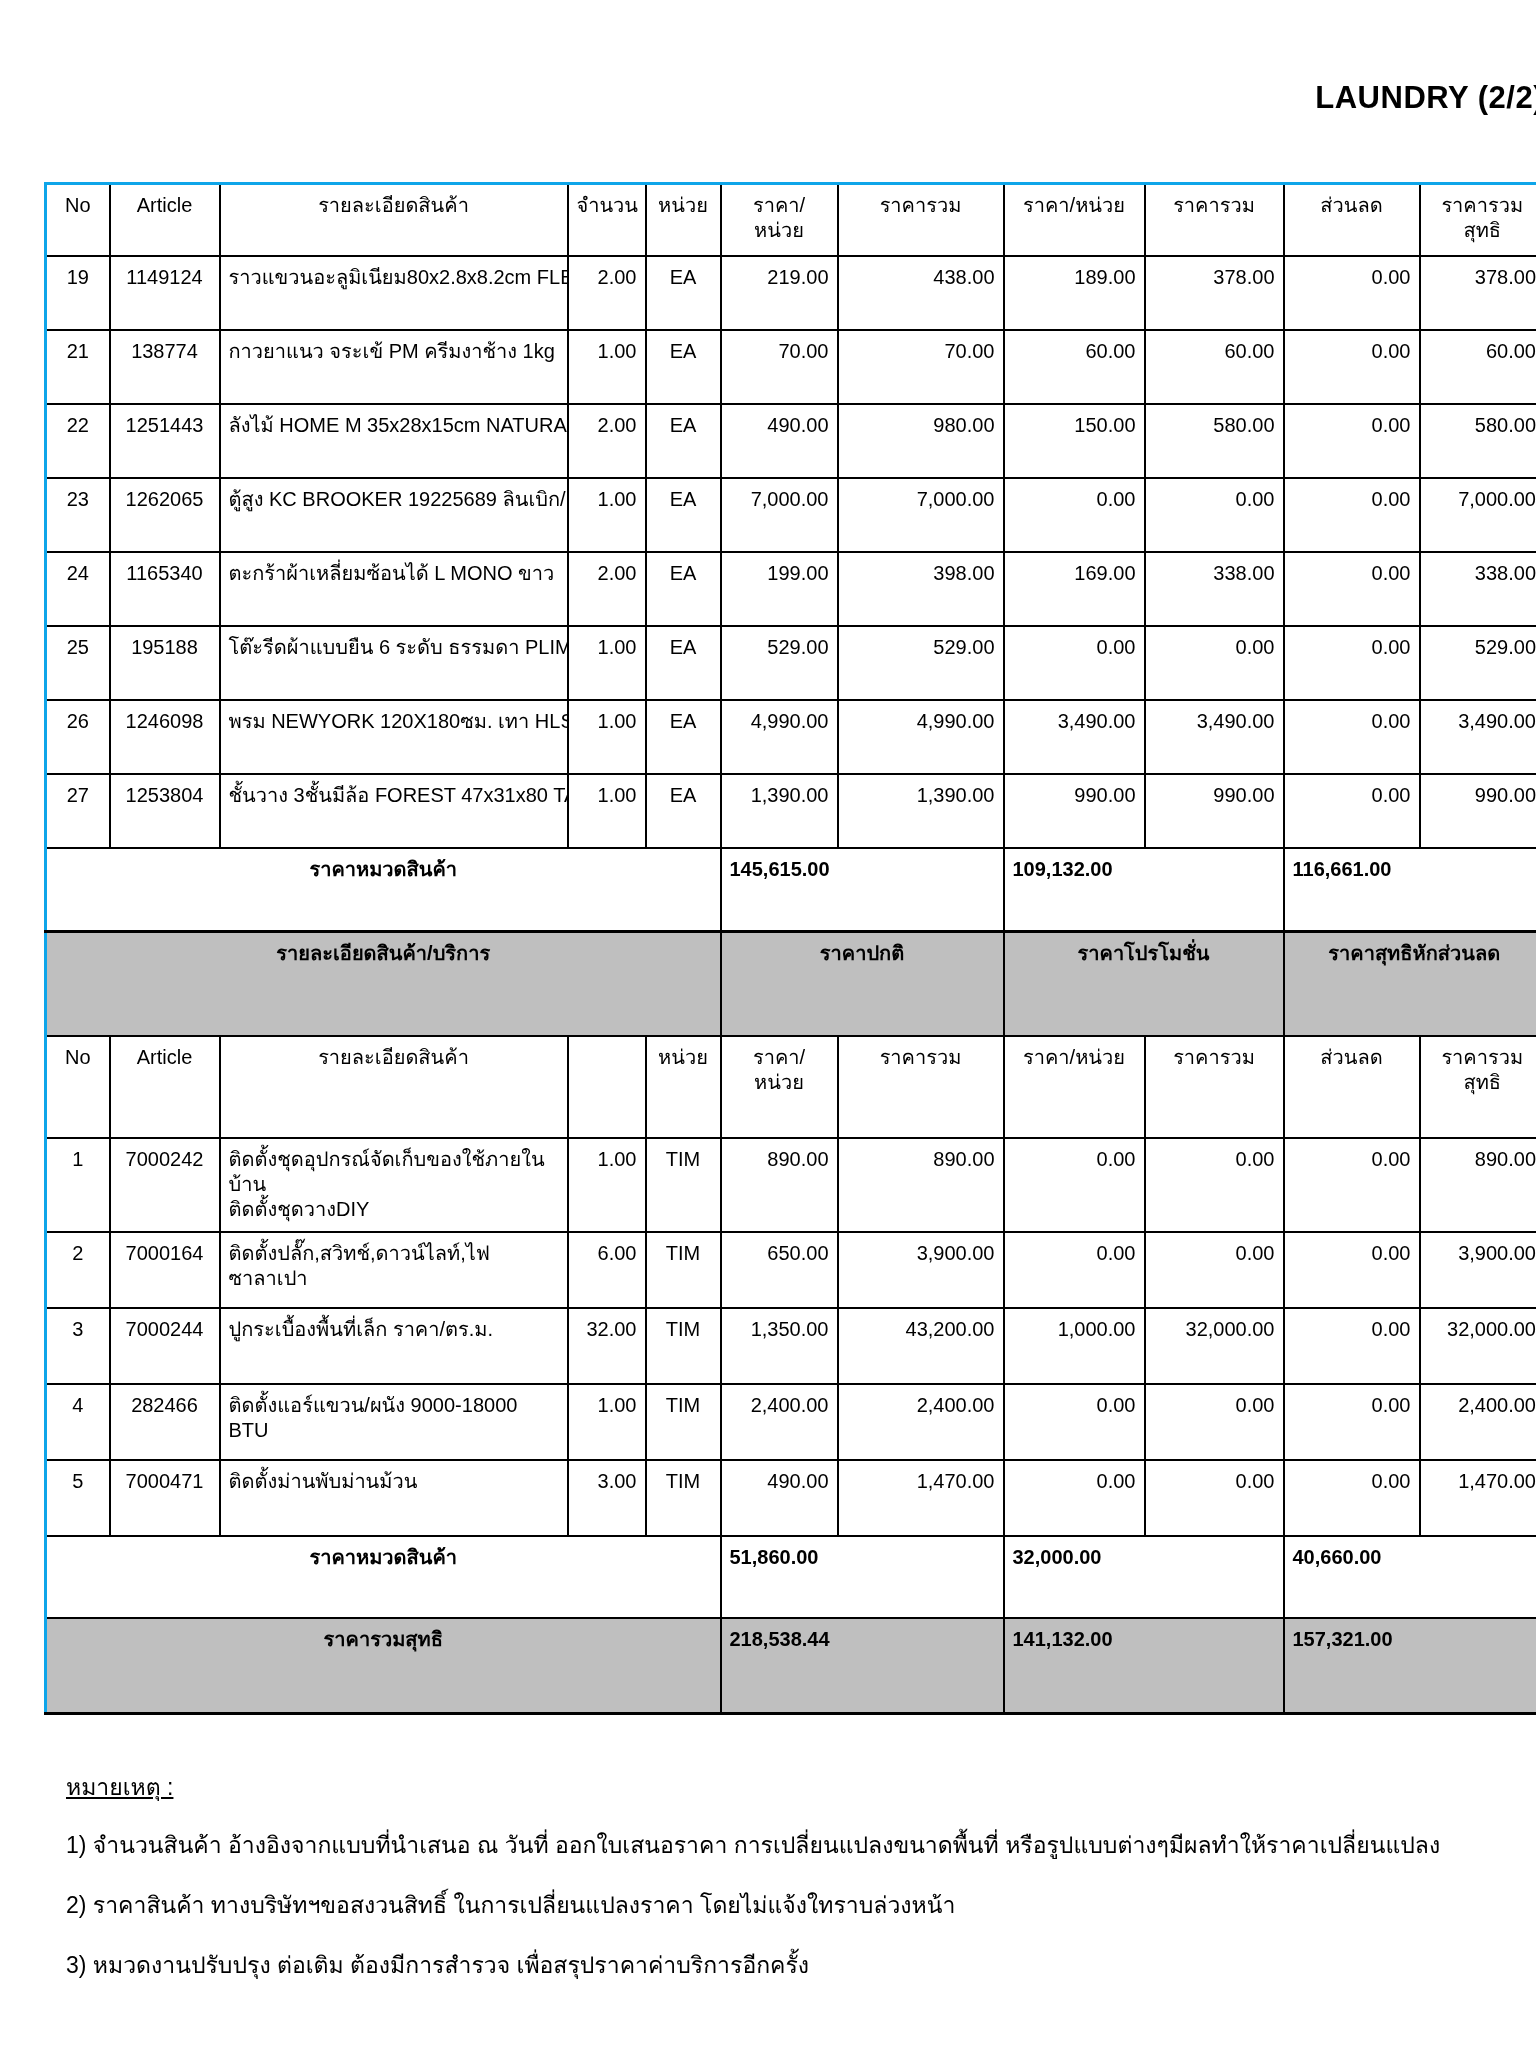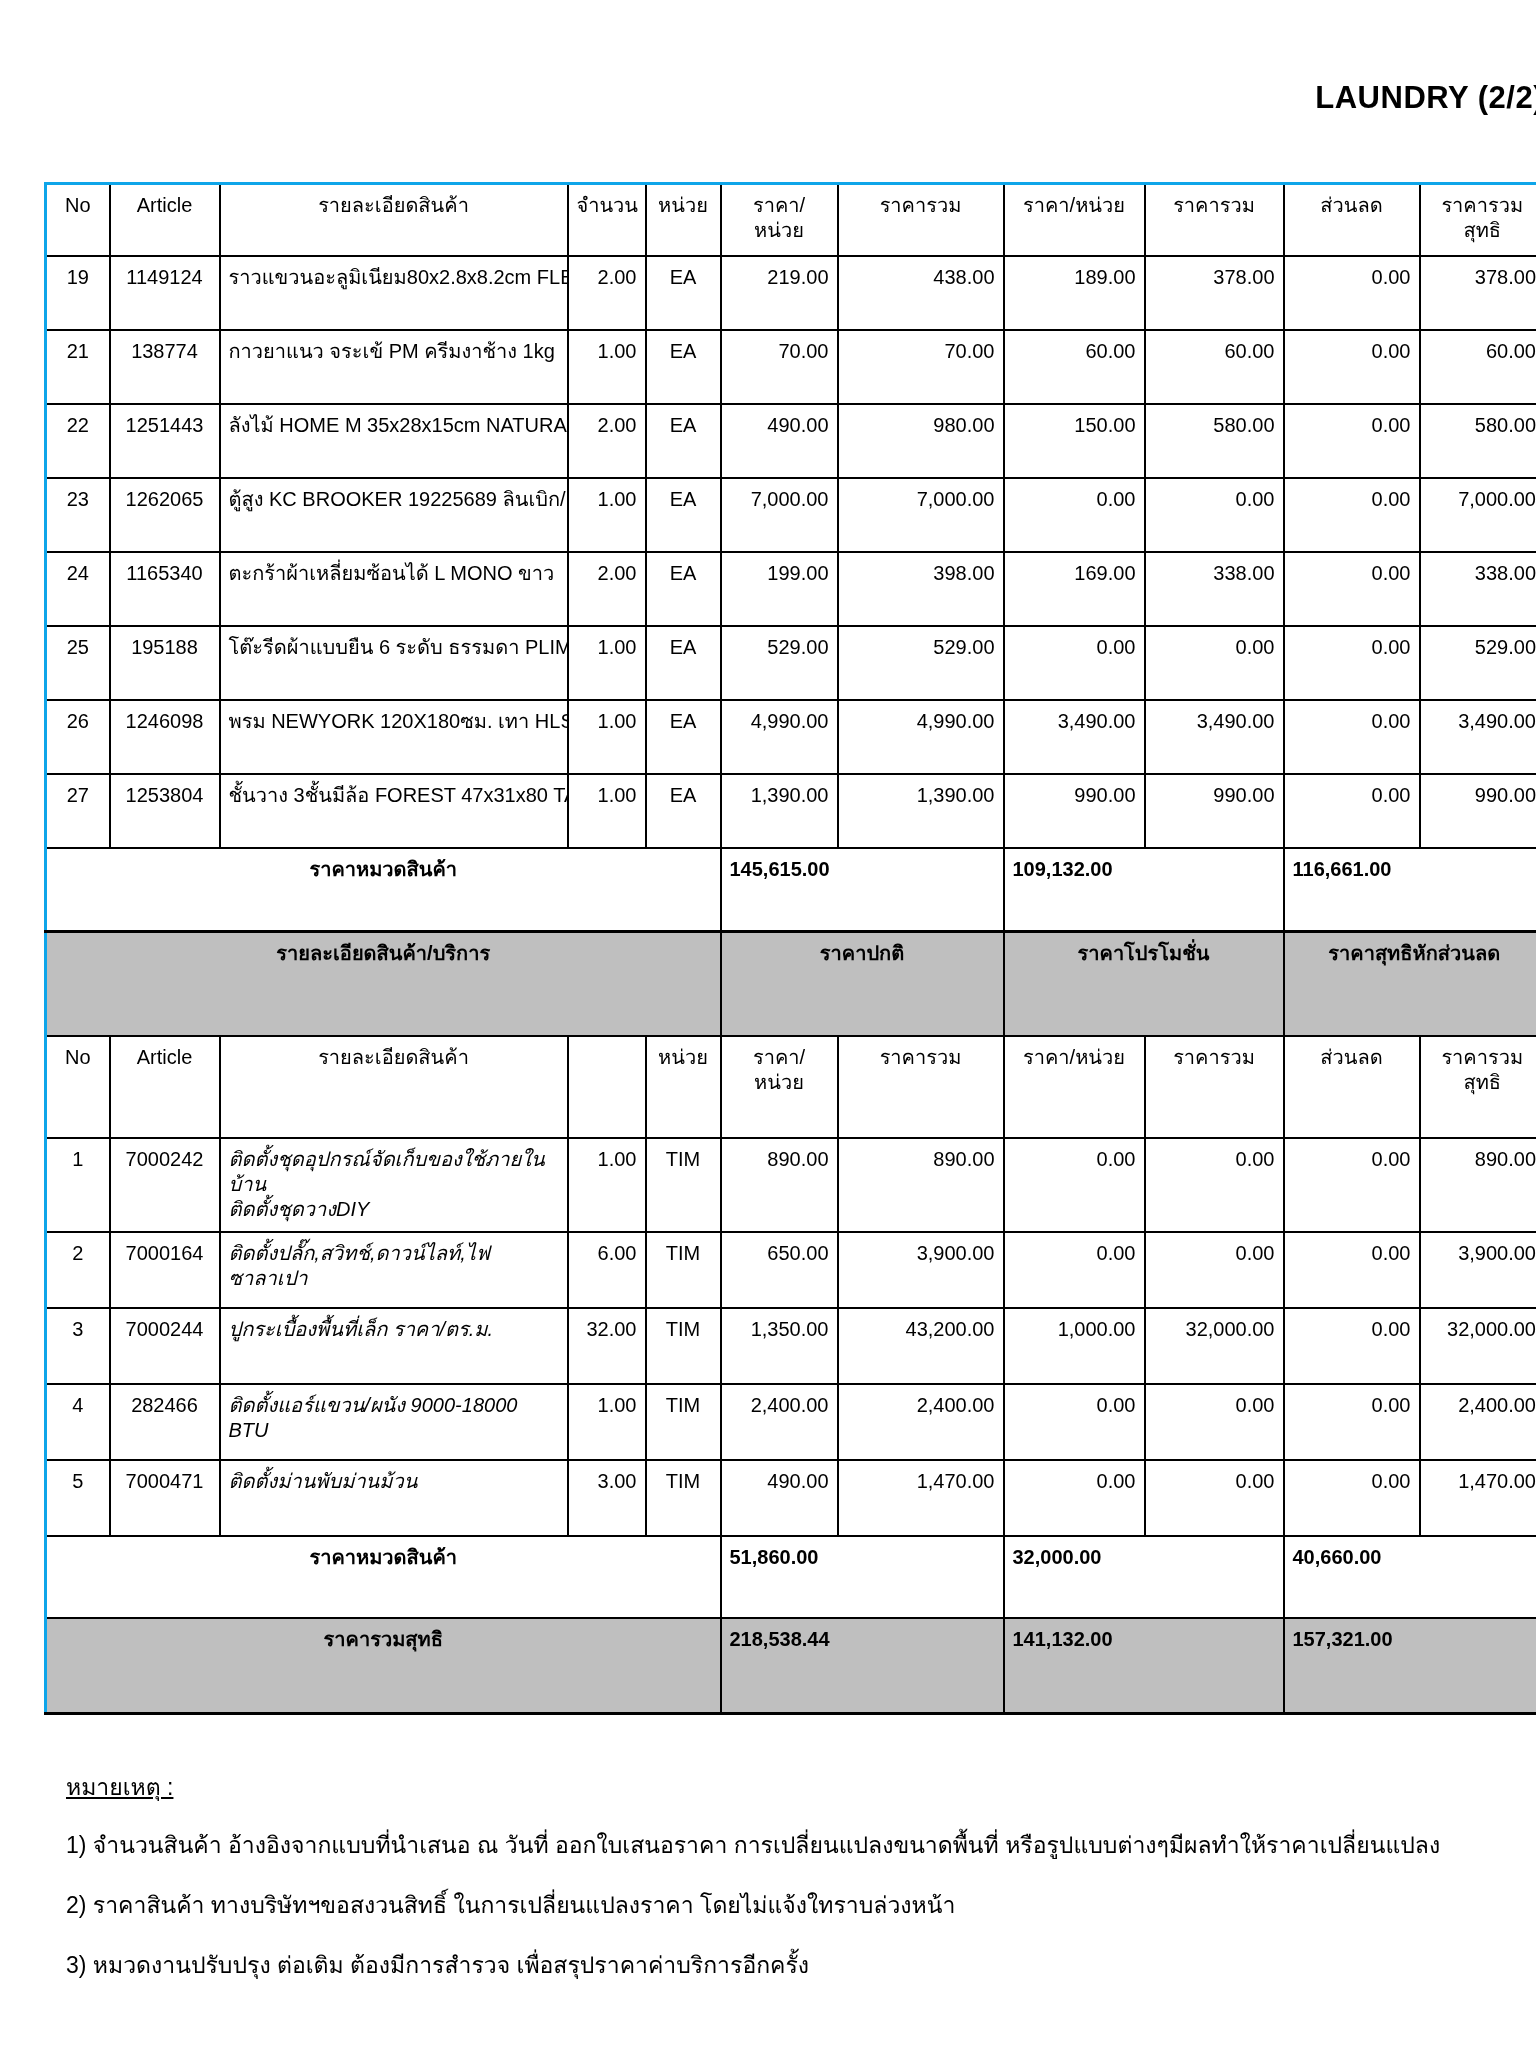--- a/index.html
+++ b/index.html
@@ -34,21 +34,21 @@
     font-size:20px;
     line-height:1.25;
     padding:8px 8px 0 8px;
     overflow:hidden;
   }
   
   .c-center{text-align:center;}
   .c-num{text-align:right;}
   .c-desc{text-align:left;padding-left:6px;font-size:19px;}
   .desc-clip{white-space:nowrap;}
-  .desc-wrap{white-space:pre-line;font-style:italic;}
+  .desc-wrap{white-space:pre-line;}
   .c-head{text-align:center;padding-top:16px;}
   .c-sublabel{text-align:center;padding-top:12px;font-weight:600;}
   .c-subnum{text-align:left;padding-top:12px;font-weight:600;}
   .c-band{text-align:center;padding-top:30px;font-size:22px;font-weight:600;}
   
   tr.row-head1{height:72px;}
   tr.row-item{height:74px;margin-top:12px;}
   tr.row-subtotal{height:84px;}
   tr.row-band{height:104px;}
   tr.row-band td{border-top:3px solid #000;}

